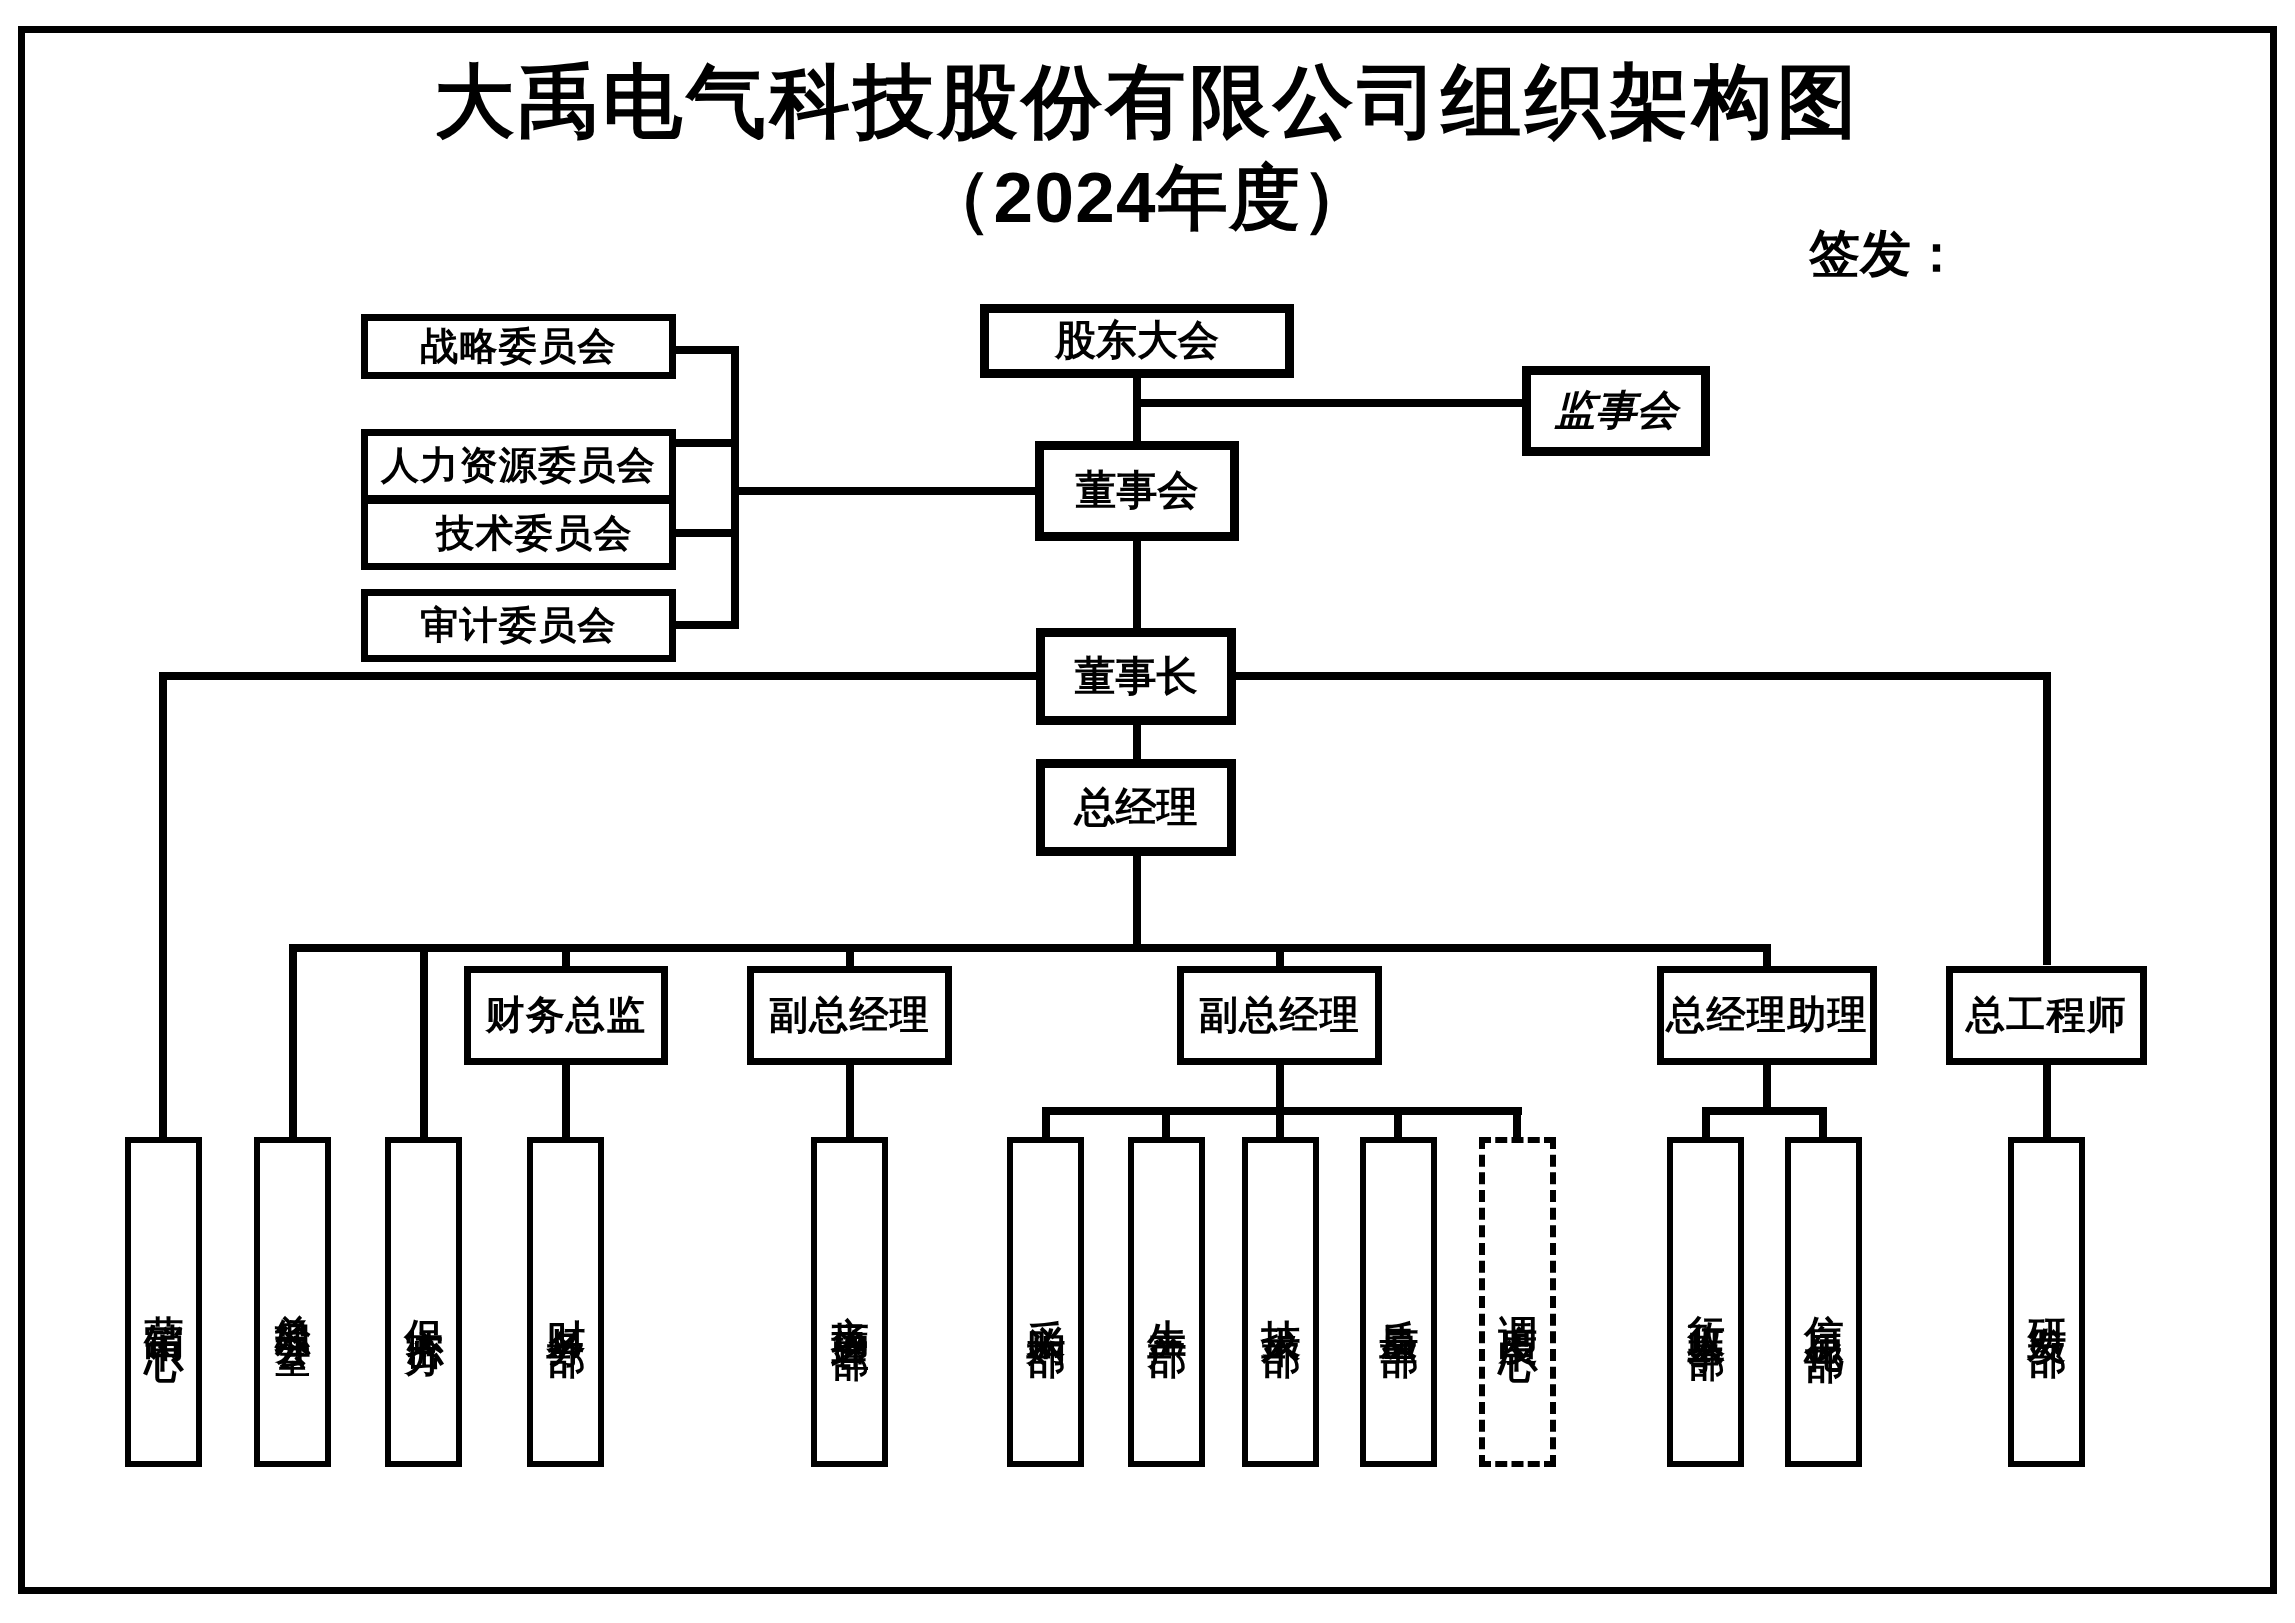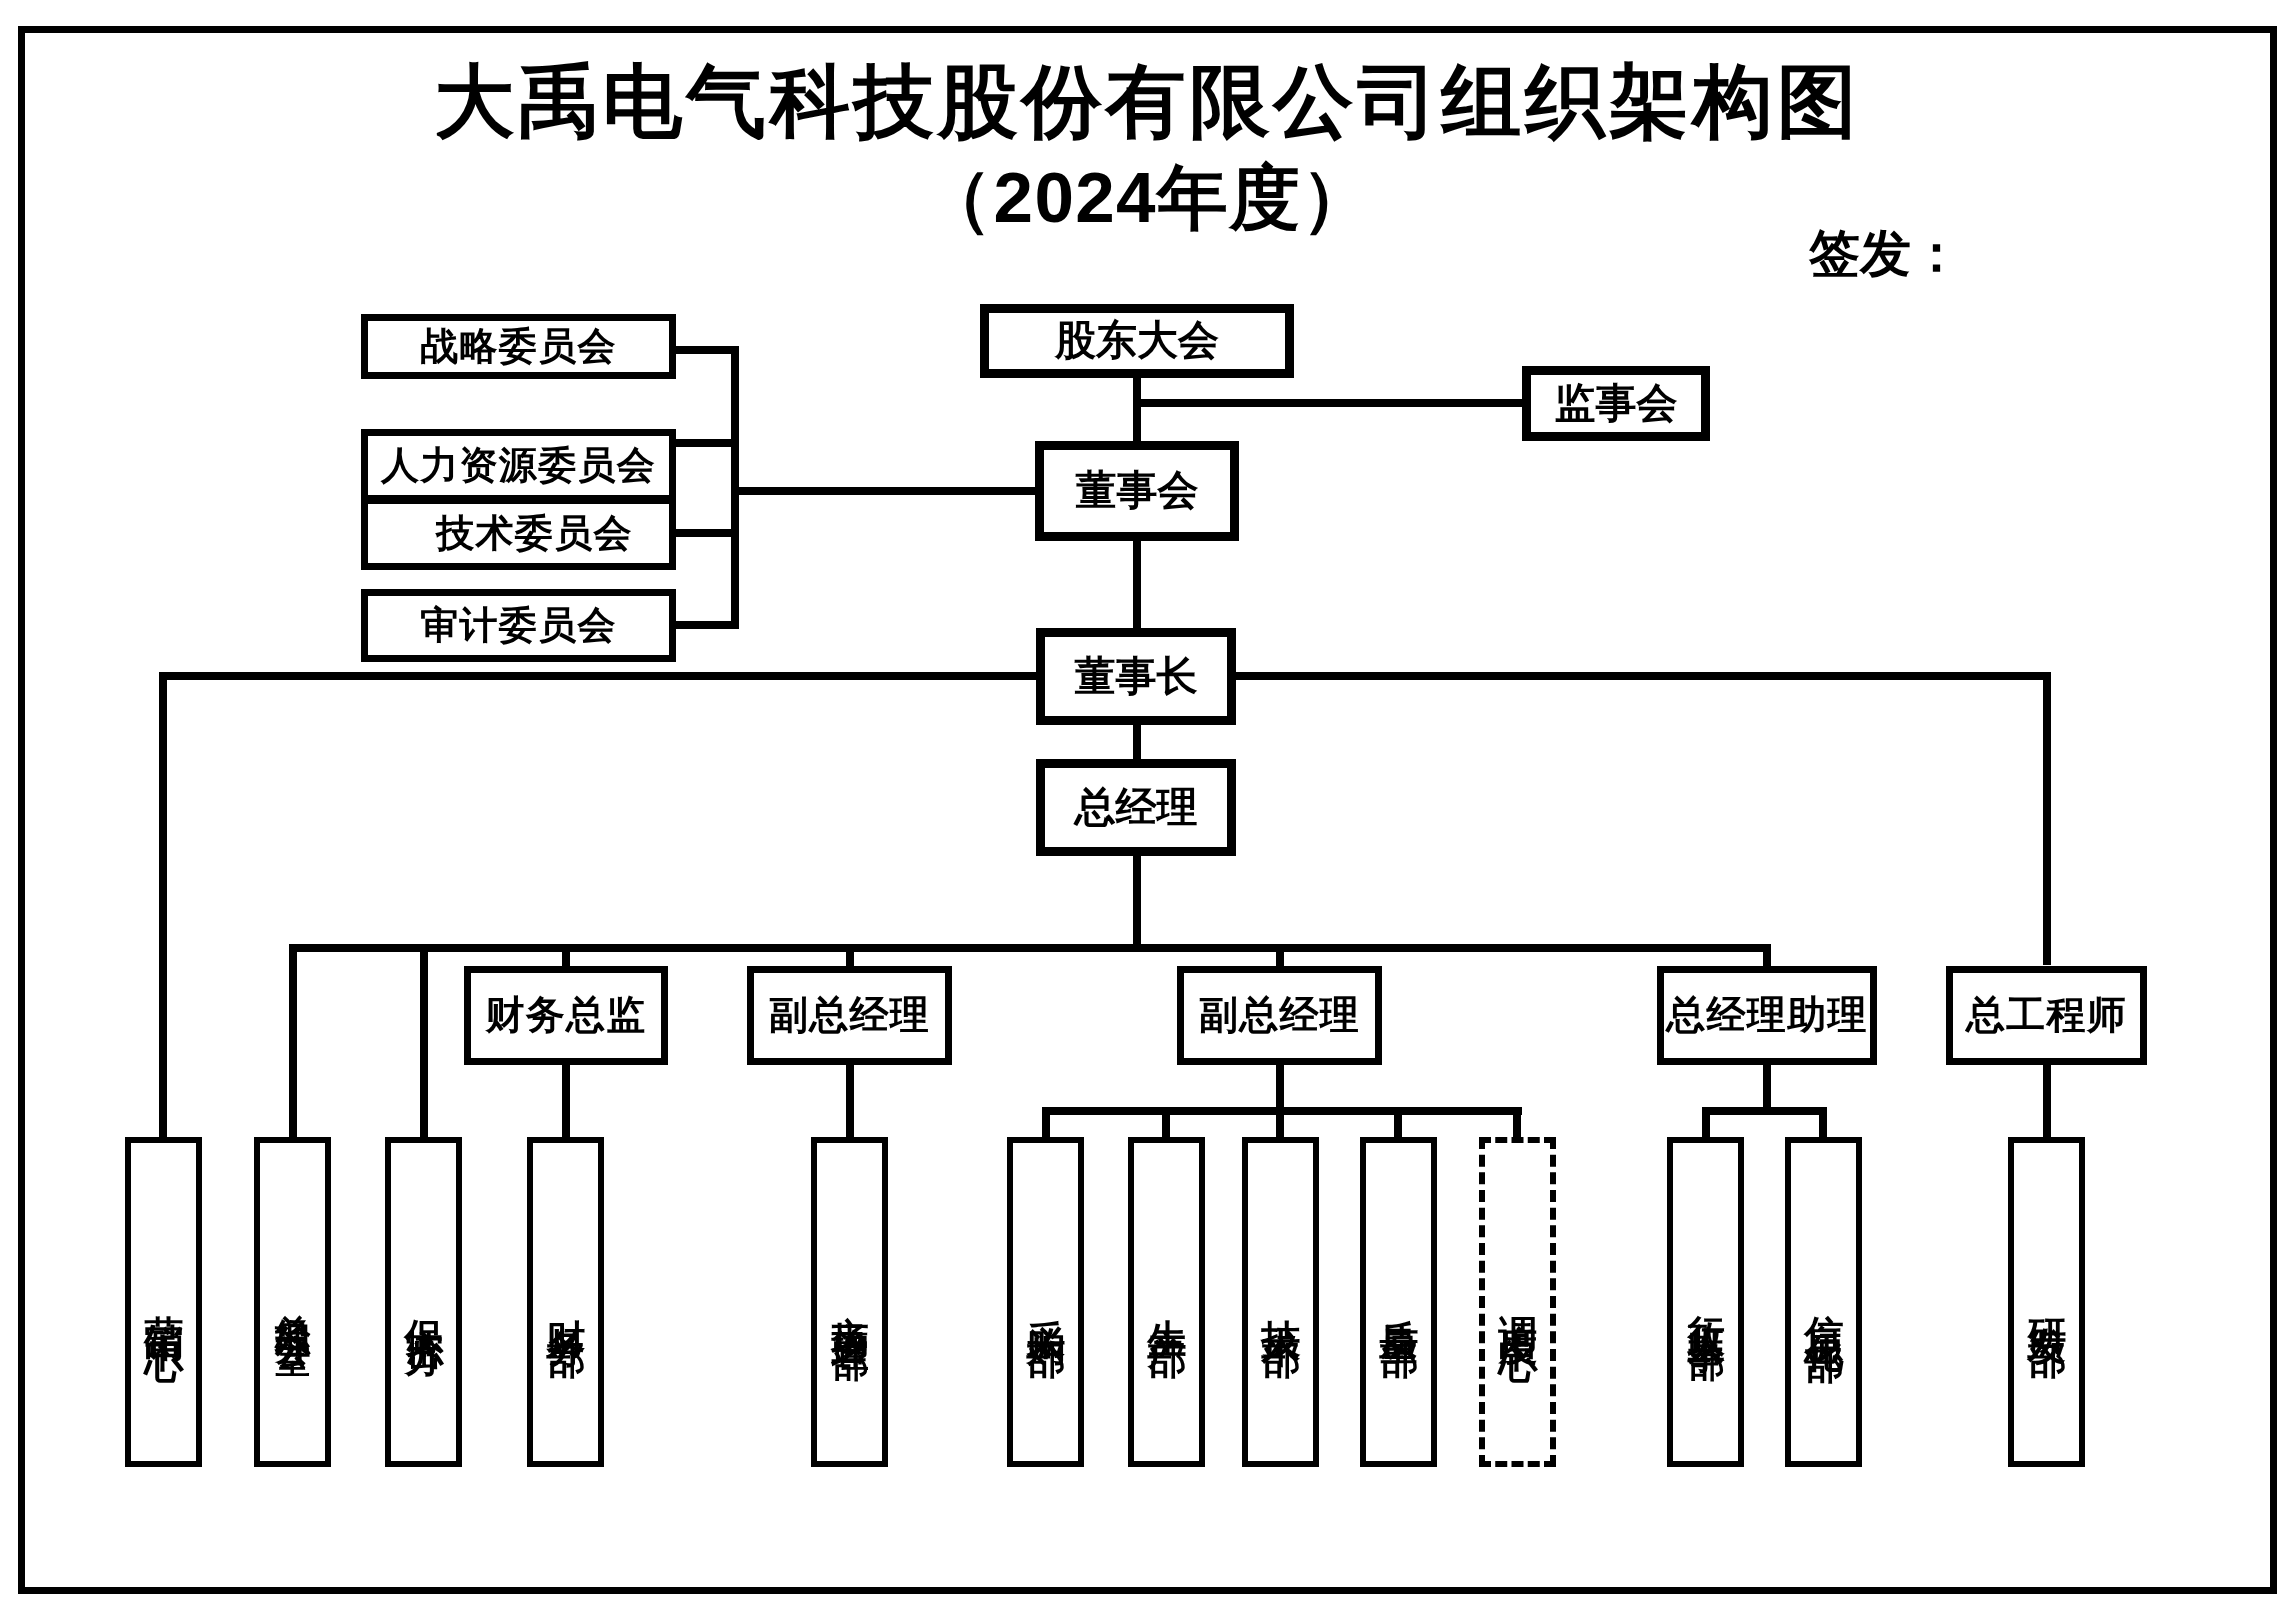--- a/index.html
+++ b/index.html
@@ -84,21 +84,21 @@
 <div class="ln" style="left:1042px;top:1111px;width:7.8px;height:26px;"></div>
 <div class="ln" style="left:1162px;top:1111px;width:7.8px;height:26px;"></div>
 <div class="ln" style="left:1394px;top:1111px;width:7.8px;height:26px;"></div>
 <div class="ln" style="left:1513px;top:1111px;width:7.8px;height:26px;"></div>
 <div class="ln" style="left:1702px;top:1111px;width:7.8px;height:26px;"></div>
 <div class="ln" style="left:1819px;top:1111px;width:7.8px;height:26px;"></div>
 
 <div class="node b14" style="left:980px;top:304px;width:314px;height:74px;">
     <span>股东大会</span>
   </div>
-<div class="node b14" style="left:1522px;top:366px;width:188px;height:75px;">
+<div class="node b14" style="left:1522px;top:366px;width:188px;height:90px;font-style:italic;">
     <span>监事会</span>
   </div>
 <div class="node b14" style="left:1035px;top:441px;width:204px;height:100px;">
     <span>董事会</span>
   </div>
 
 <div class="node committee" style="left:361px;top:314px;width:315px;height:65px;">
     <span>战略委员会</span>
   </div>
 <div class="node committee" style="left:361px;top:406px;width:315px;height:73px;margin-top:23px;">

